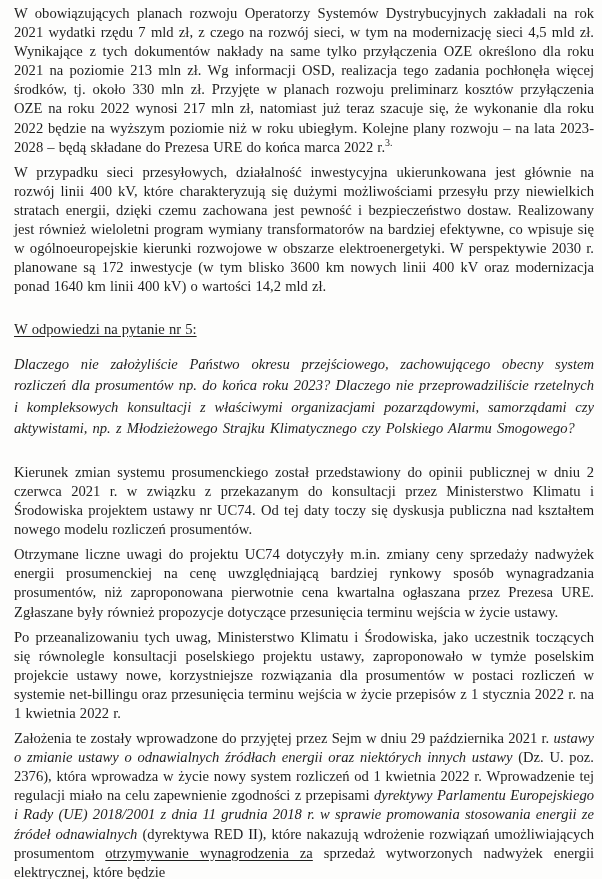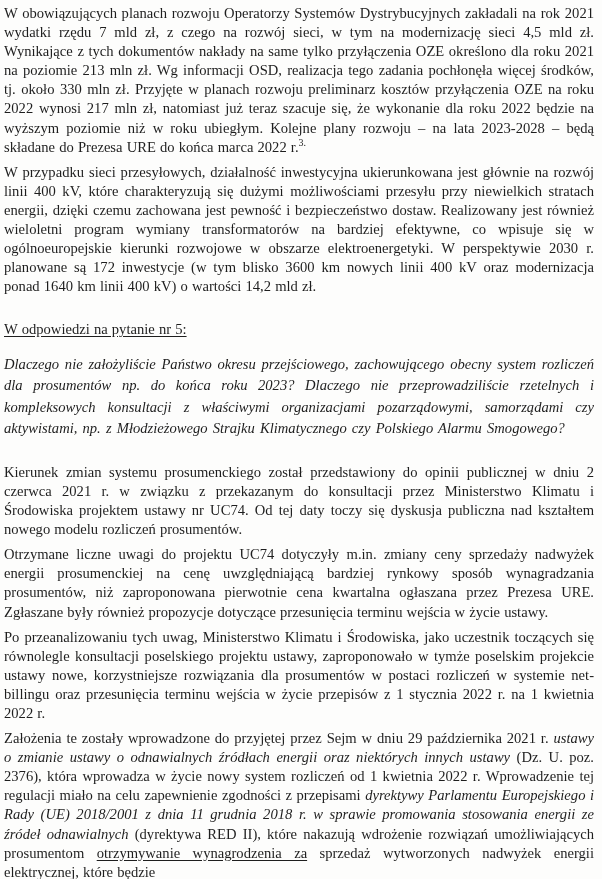--- a/index.html
+++ b/index.html
@@ -10,21 +10,21 @@
   .page {
     position: relative;
     width: 602px;
     height: 879px;
     box-sizing: border-box;
     background: #fdfdfc;
     color: #1e1e1e;
     font-family: "Liberation Serif", "DejaVu Serif", serif;
     font-size: 14.6px;
     line-height: 19.1px;
-    padding: 4px 8px 0 4px;
+    padding: 4px 8px 0 14px;
     overflow: hidden;
     text-align: justify;
   }
   .para {
     margin: 0 0 6px 0;
     word-spacing: 0.5px;
   }
   .para-last {
     margin-bottom: 0;
   }

